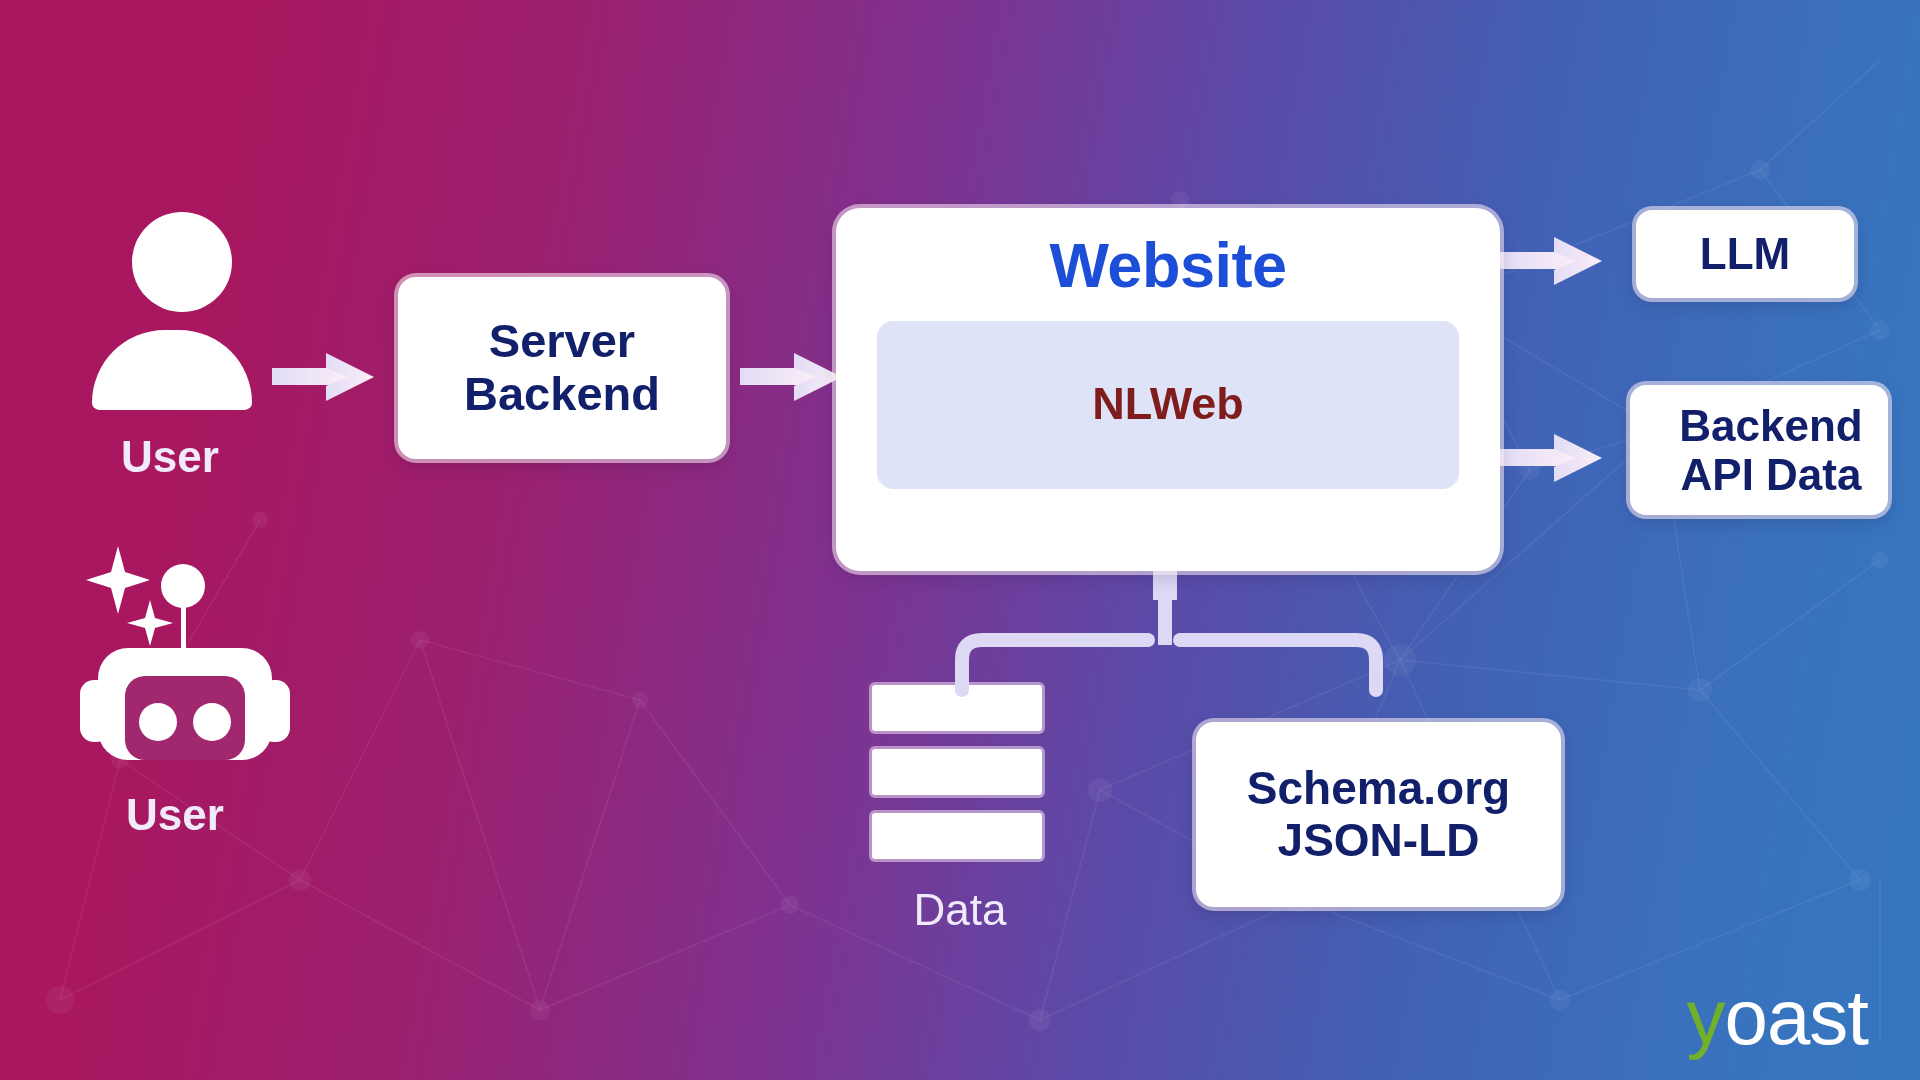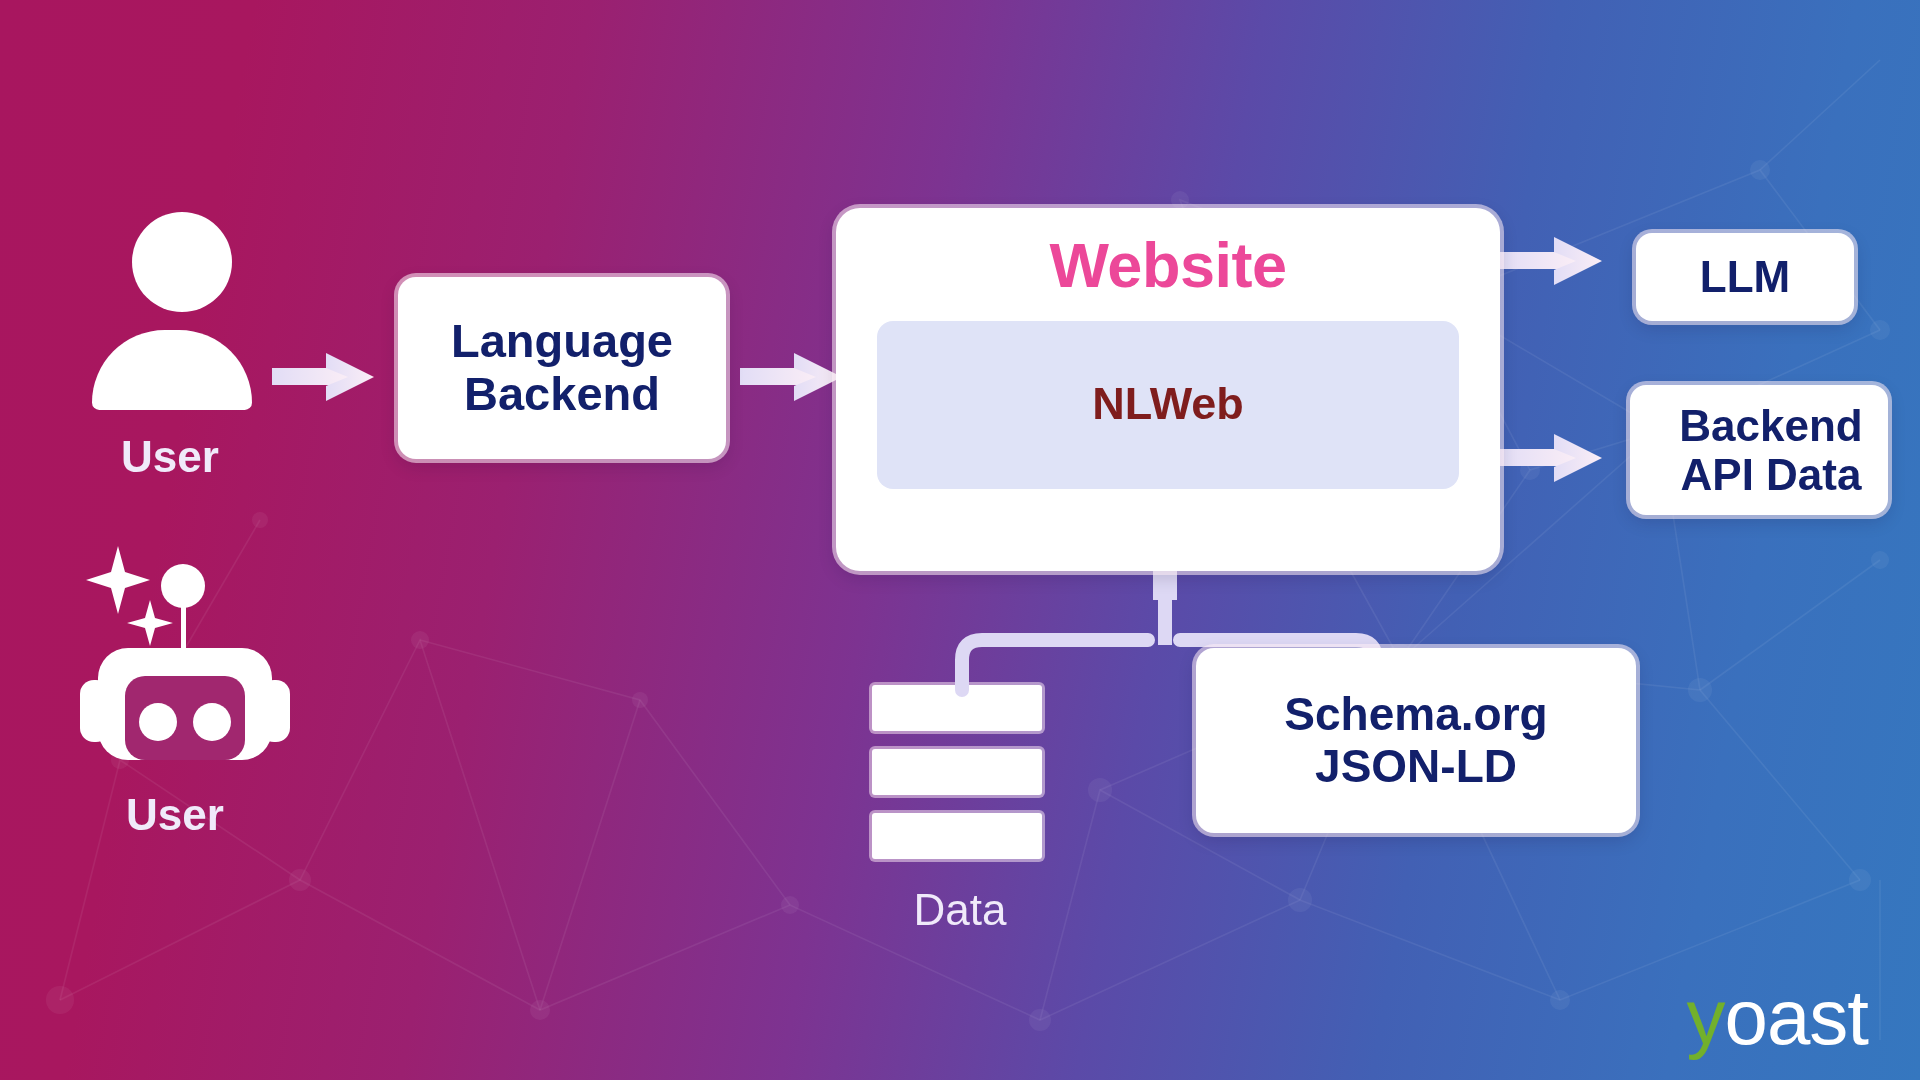--- a/index.html
+++ b/index.html
@@ -47,38 +47,38 @@
 
   
   #nl-card   { left:398px; top:277px;  width:328px; height:182px; font-size:47px; border-radius:18px; }
   #website-card {
     left:836px; top:208px; width:664px; height:363px;
     border-radius:24px;
     flex-direction:column;
     justify-content:flex-start;
     padding-top:22px;
   }
-  #website-title { font-size:63px; letter-spacing:-0.5px; color:#ec4899; }
+  #website-title { font-size:63px; letter-spacing:-0.5px; color:#1d4ed8; }
   #mcp-panel {
     margin-top:20px;
     width:582px; height:168px;
     background:#dfe3f7;
     border-radius:16px;
     display:flex;
     flex-direction:column;
     align-items:center;
     justify-content:center;
     color:#7f1d1d;
     font-size:45px;
     line-height:1.34;
     font-weight:bold;
   }
-  #llm-card  { left:1636px; top:233px; width:218px; height:88px; font-size:44px; border-radius:16px; }
+  #llm-card  { left:1636px; top:210px; width:218px; height:88px; font-size:44px; border-radius:16px; }
   #backend-card { left:1630px; top:385px; width:258px; height:130px; font-size:44px; border-radius:16px;padding-left:24px; }
-  #schema-card { left:1196px; top:648px; width:440px; height:185px; font-size:46px; border-radius:18px;text-align:center; }
+  #schema-card { left:1196px; top:722px; width:365px; height:185px; font-size:46px; border-radius:18px;text-align:center; }
 
   
   #person { position:absolute; left:92px; top:212px; width:160px; height:195px; }
   #person .head {
     position:absolute; left:40px; top:0;
     width:100px; height:100px; border-radius:50%;
     background:#ffffff;
   }
   #person .body {
     position:absolute; left:0; top:118px;
@@ -256,21 +256,21 @@
       <path d="M1376 690 L1376 660 Q1376 640 1356 640 L1180 640" stroke="#ddd8f4" stroke-width="14" fill="none" stroke-linecap="round"></path>
 
       <rect x="1158" y="560" width="14" height="85" fill="#ddd8f4"></rect>
 
       <path d="M1165 495 L1200 545 L1177 545 L1177 600 L1153 600 L1153 545 L1130 545 Z" fill="#ddd8f4"></path>
     </g>
   </svg>
 
   <div id="nl-card" class="card">
     <div>
-      <div>Language</div>
+      <div>Server</div>
       <div>Backend</div>
     </div>
   </div>
 
   <div id="website-card" class="card">
     <div id="website-title">Website</div>
     <div id="mcp-panel">
       <div>NLWeb</div>
     </div>
   </div>

